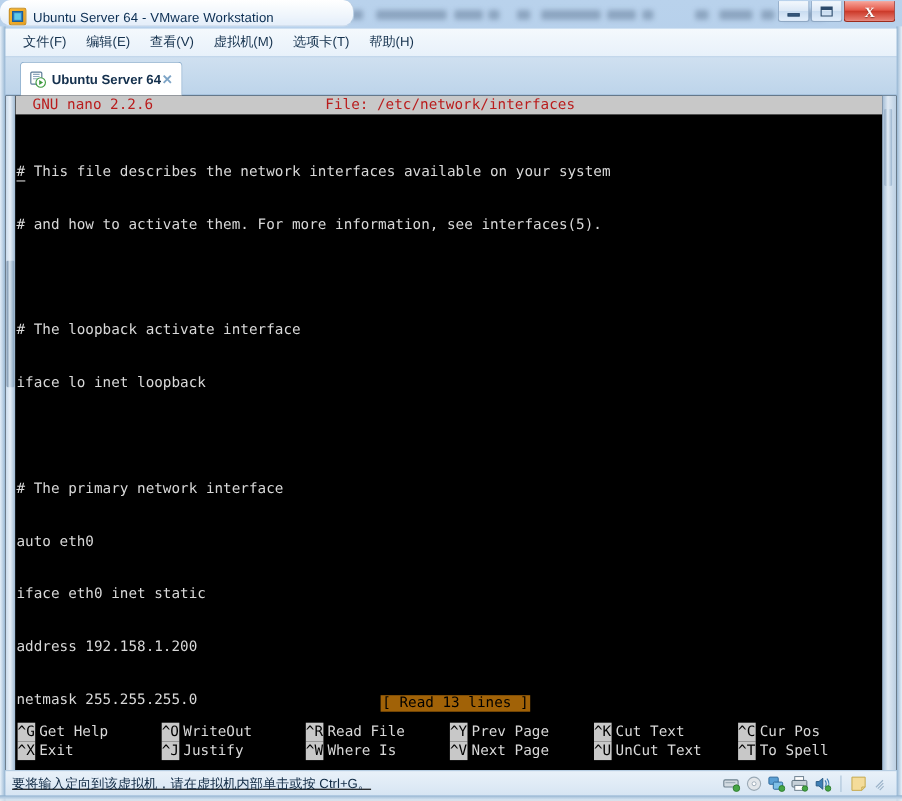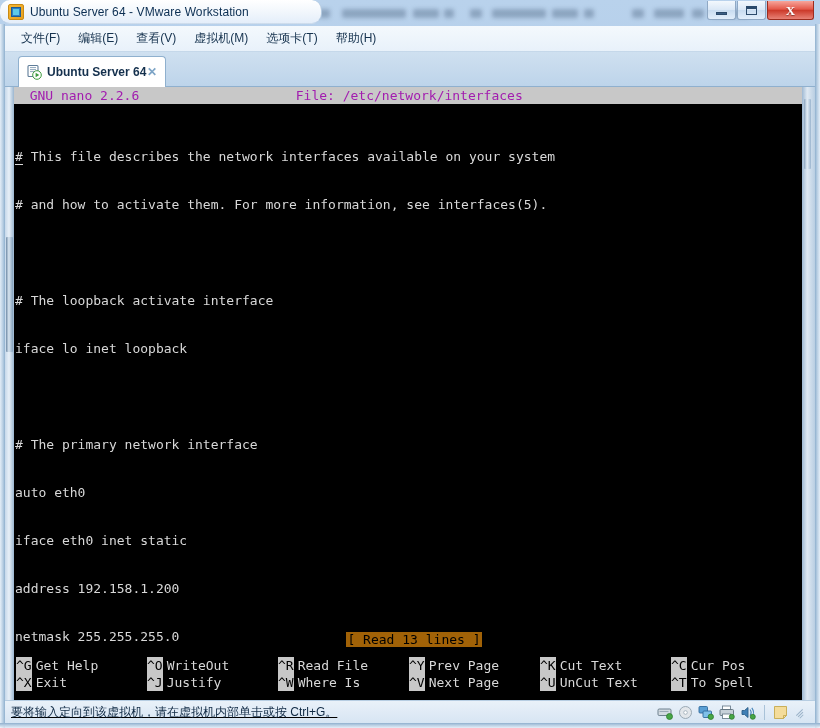--- a/index.html
+++ b/index.html
@@ -59,21 +59,21 @@
     box-sizing: border-box;
   }
   .title-area {
     position: absolute;
     left: 0; top: 0;
     width: 322px; height: 24px;
     background: linear-gradient(180deg, #ffffff 0%, #f2f7fc 50%, #e4eefa 100%);
     border-right: 1px solid rgba(120,160,200,0.5);
     border-bottom: 1px solid rgba(120,160,200,0.35);
     display: flex;
-    align-items: center;
+    align-items: flex-end;
     box-sizing: border-box;
     border-radius: 10px;
   }
   .app-icon {
     width: 16px; height: 16px;
     margin-left: 8px;
     margin-right: 6px;
     flex: 0 0 auto;
     position: relative;
   }
@@ -301,21 +301,21 @@
     line-height: 16px;
     color: #d6d6d6;
     box-sizing: border-box;
     overflow: hidden;
   }
 
   .nano-titlebar {
     height: 17px;
     line-height: 17px;
     background: #c8c8c8;
-    color: #a21caf;
+    color: #b91c1c;
     white-space: pre;
     font-family: "DejaVu Sans Mono", "Liberation Mono", monospace;
     font-size: 13px;
     letter-spacing: 0px;
   }
 
   .nano-body {
     padding-top: 13px;
     white-space: pre;
     font-family: "DejaVu Sans Mono", "Liberation Mono", monospace;

